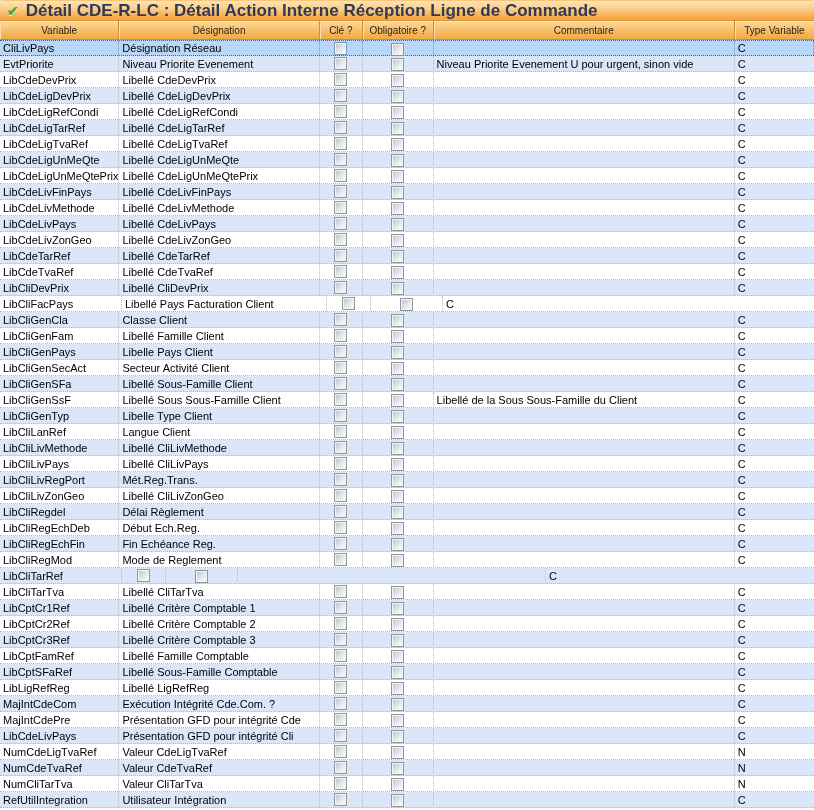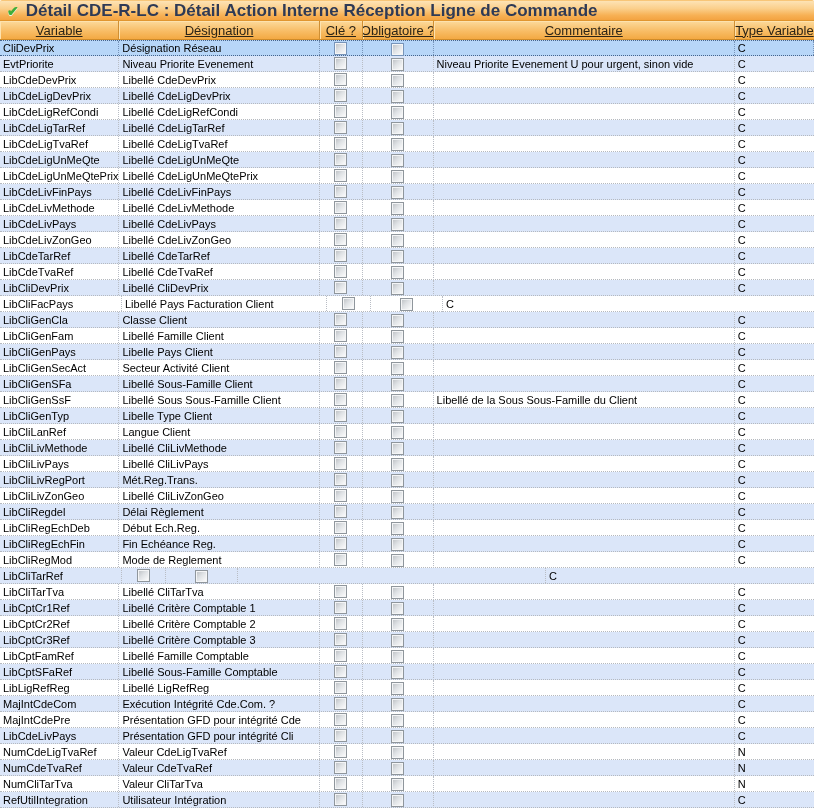--- a/index.html
+++ b/index.html
@@ -17,24 +17,24 @@
   .check-icon{font-size:14px;line-height:14px;color:#3fae3a;font-weight:bold;text-shadow:0 1px 0 #e9f7e4;}
   .title-text{font-size:17px;font-weight:bold;color:#2e3a56;white-space:nowrap;}
 
   
   .header-row{
     display:flex;height:19px;box-sizing:border-box;
     background:linear-gradient(to bottom,#fcda9c 0%,#f8bd66 55%,#f3a943 100%);
     border-bottom:1px solid #d08b28;
   }
   .header-cell{
-    box-sizing:border-box;font-size:13px;color:#2b2416;
+    box-sizing:border-box;font-size:10px;color:#2b2416;
     display:flex;align-items:center;justify-content:center;
     border-right:1px solid #cf8f33;box-shadow:inset 1px 1px 0 #fde2ae;
-    white-space:nowrap;overflow:hidden;text-decoration:underline;
+    white-space:nowrap;overflow:hidden;
   }
   .header-cell:last-child{border-right:none;}
 
   
   .tbody{background:#fff;}
   .row{
     display:flex;height:16px;box-sizing:border-box;
     background:#fff;border-bottom:1px dotted #b5b9bf;
   }
   .row.alt{background:#dbe6f9;}
@@ -82,21 +82,21 @@
     <div class="header-cell w-variable">Variable</div>
     <div class="header-cell w-designation">Désignation</div>
     <div class="header-cell w-cle">Clé ?</div>
     <div class="header-cell w-obligatoire">Obligatoire ?</div>
     <div class="header-cell w-commentaire">Commentaire</div>
     <div class="header-cell w-type">Type Variable</div>
   </div>
 
   <div class="tbody">
       <div class="row selected">
-        <div class="cell w-variable">CliDevPrix</div>
+        <div class="cell w-variable">CliLivPays</div>
         <div class="cell w-designation">Désignation Réseau</div>
         <div class="cell w-cle">
           <div class="checkbox" aria-checked="false"></div>
         </div>
         <div class="cell w-obligatoire">
           <div class="checkbox" aria-checked="false"></div>
         </div>
         <div class="cell w-commentaire"></div>
         <div class="cell w-type">C</div>
       </div>

